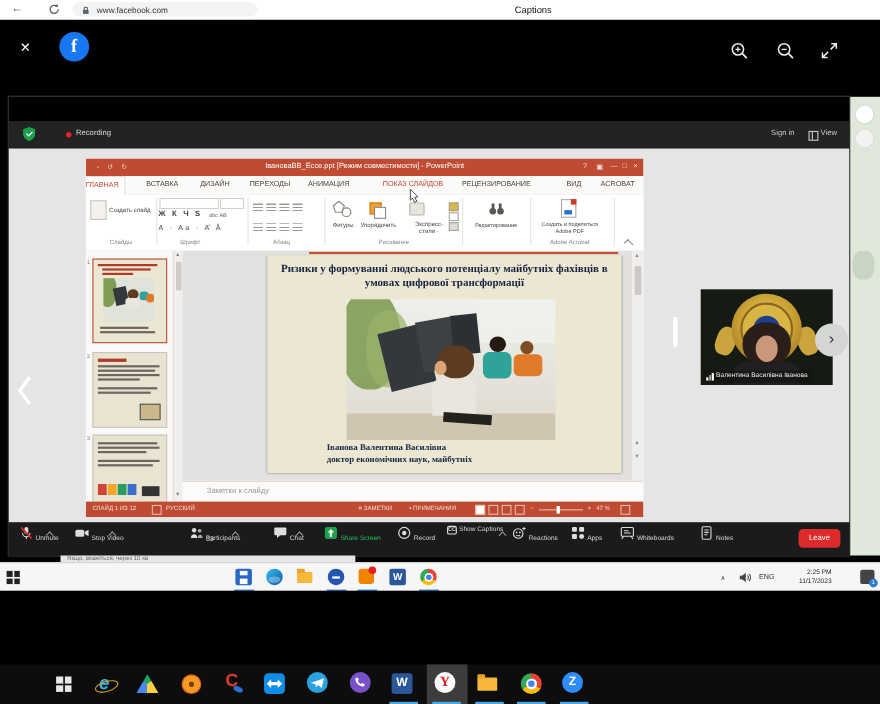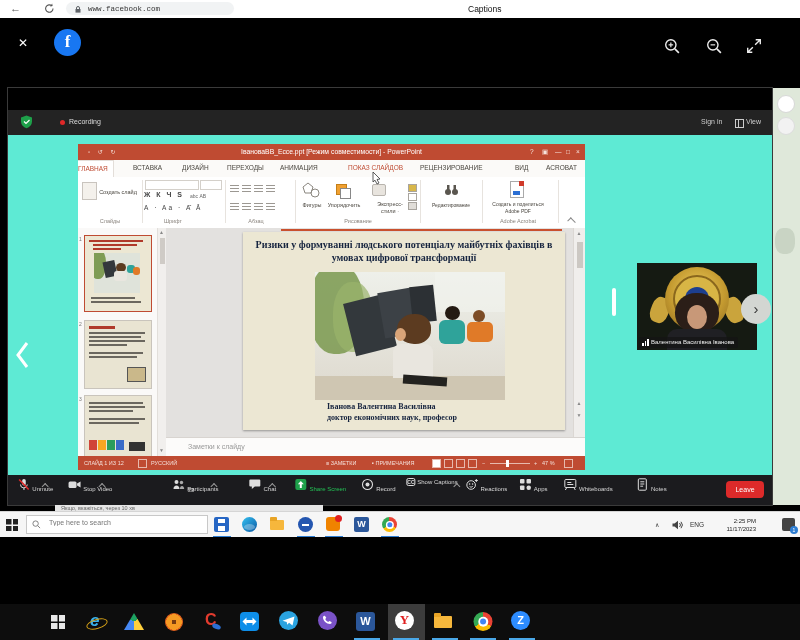--- a/index.html
+++ b/index.html
@@ -3,21 +3,21 @@
 <meta charset="utf-8">
 <style>
   html,body{margin:0;padding:0;background:#222;}
   #screen{position:relative;width:800px;height:640px;background:#000;overflow:hidden;
           font-family:"Liberation Sans",sans-serif;-webkit-font-smoothing:antialiased;}
   .abs{position:absolute;}
   
   .bbar{left:0;top:0;width:800px;height:18px;background:#fff;border-bottom:1px solid #e4e4e4;color:#444;}
   .bback{left:10px;top:2px;font-size:11px;color:#555;}
   .bpill{left:66px;top:2px;width:168px;height:13px;background:#f1f3f4;border-radius:7px;}
-  .burl{left:88px;top:4px;font-size:7.5px;color:#333;font-family:Liberation Mono, monospace;}
+  .burl{left:88px;top:4px;font-size:7.5px;color:#333;}
   .btitle{left:468px;top:4px;font-size:8.5px;color:#111;}
   
   .fbtop{left:0;top:18px;width:800px;height:72px;background:#000;}
   .fbx{left:18px;top:18px;font-size:12px;color:#fff;}
   .fbf{left:54px;top:11px;width:27px;height:27px;border-radius:50%;background:#1877F2;color:#fff;
        font-family:"Liberation Serif",serif;font-weight:bold;font-size:17px;text-align:center;line-height:25px;}
   
   .gstrip{left:772px;top:88px;width:28px;height:417px;background:#dfe8da;}
   .gc1{left:5px;top:7px;width:16px;height:16px;border-radius:50%;background:#fff;border:1px solid #d8d8d8;}
   .gc2{left:5px;top:29px;width:16px;height:16px;border-radius:50%;background:#f2f2f2;border:1px solid #ddd;}
@@ -33,21 +33,21 @@
          font-size:6.5px;color:#fff;}
   .zctl{top:5px;font-size:9px;color:#555;}
   .ztb{left:0;top:22px;width:764px;height:25px;background:#232323;color:#ddd;}
   .recdot{left:52px;top:10px;width:5px;height:5px;border-radius:50%;background:#e02828;}
   .rectxt{left:61px;top:8px;font-size:7px;color:#ddd;}
   .zsign{left:693px;top:8px;font-size:7px;color:#ccc;}
   .zview{left:738px;top:8px;font-size:7px;color:#ccc;}
   .zviewic{left:727px;top:9px;width:7px;height:7px;border:1px solid #ccc;}
   .zviewic:before{content:"";position:absolute;left:1.5px;top:0;width:1.5px;height:7px;background:#ccc;}
   
-  .share{left:0;top:47px;width:764px;height:340px;background:#5eead4;overflow:hidden;}
+  .share{left:0;top:47px;width:764px;height:340px;background:#e5e5e5;overflow:hidden;}
   .prevar{left:6px;top:206px;}
   .nextc{left:733px;top:159px;width:30px;height:30px;border-radius:50%;background:#d3d6d2;
          text-align:center;line-height:29px;font-size:15px;color:#333;}
   .vsep{left:604px;top:153px;width:4px;height:28px;border-radius:2px;background:#fff;}
   
   .ppt{left:70px;top:9px;width:507px;height:326px;background:#fff;overflow:hidden;font-family:"Liberation Sans",sans-serif;}
   .pttl{left:0;top:0;width:507px;height:16px;background:#BF4B32;color:#fff;}
   .pqat{left:10px;top:4px;font-size:6px;color:#f2d9d2;letter-spacing:3px;}
   .pname{left:0;top:4px;width:507px;text-align:center;font-size:6.8px;color:#fff;}
   .pctl{top:4px;font-size:6.5px;color:#f6e3dd;}
@@ -83,21 +83,21 @@
   .tscroll{left:79px;top:0;width:9px;height:228px;background:#f1efed;border-left:1px solid #e2dfdb;}
   .tsthumb{left:1.5px;top:10px;width:5px;height:26px;background:#cfcbc6;}
   .tarr{left:1px;font-size:5px;color:#888;}
   
   .pcanvas{left:88px;top:84px;width:419px;height:209px;background:#e3e1df;}
   .oline{left:115px;top:1px;width:281px;height:2px;background:#c9502e;}
   .slide{left:77px;top:4px;width:322px;height:198px;background:#ece7d3;box-shadow:0 1px 2px rgba(0,0,0,.35);}
   .stitle{left:8px;top:6px;width:306px;text-align:center;font-family:"Liberation Serif",serif;
           font-weight:bold;font-size:10px;line-height:1.3;color:#16243f;}
   .photo{left:72px;top:40px;width:190px;height:128px;background:linear-gradient(#eef0ea,#ddd8cd);overflow:hidden;}
-  .scred{left:84px;top:170px;font-family:"Liberation Serif",serif;font-weight:bold;font-size:8px;line-height:1.35;color:#16243f;}
+  .scred{left:54px;top:170px;font-family:"Liberation Serif",serif;font-weight:bold;font-size:8px;line-height:1.35;color:#16243f;}
   .cscroll{left:407px;top:0;width:12px;height:209px;background:#f0eeec;border-left:1px solid #dbd7d3;}
   .csthumb{left:3px;top:14px;width:6px;height:26px;background:#ccc8c3;}
   
   .pnotes{left:88px;top:293px;width:419px;height:19px;background:#fcfbfa;border-top:1px solid #d8d4d0;}
   .pnotes div{left:22px;top:5px;font-size:7px;color:#999;}
   .pstat{left:0;top:312px;width:507px;height:14px;background:#BF4B32;color:#f3ded8;font-size:5.5px;}
   .sico{top:3px;width:7px;height:7px;border:1px solid #e7b9ad;}
   .strack{left:412px;top:7px;width:40px;height:1px;background:#e7b9ad;}
   .sthumb{left:428px;top:4px;width:3px;height:7px;background:#fff;}
   
@@ -381,21 +381,21 @@
               <div class="abs" style="left:124px;top:48px;width:26px;height:24px;border-radius:6px;background:#2fa39a"></div>
               <div class="abs" style="left:158px;top:38px;width:12px;height:12px;border-radius:50%;background:#7c4c26"></div>
               <div class="abs" style="left:152px;top:50px;width:26px;height:20px;border-radius:5px;background:#e07a28"></div>
               <div class="abs" style="left:82px;top:42px;width:34px;height:30px;border-radius:50% 45% 45% 50%;background:#5c3b20"></div>
               <div class="abs" style="left:80px;top:56px;width:11px;height:13px;border-radius:50%;background:#d9a478"></div>
               <div class="abs" style="left:78px;top:72px;width:40px;height:34px;border-radius:8px 8px 0 0;background:#e9e6df"></div>
               <div class="abs" style="left:88px;top:104px;width:44px;height:9px;background:#23221f;transform:rotate(4deg)"></div>
             </div>
             <div class="abs scred">
               <div>Іванова Валентина Василівна</div>
-              <div>доктор економічних наук, професор</div>
+              <div>доктор економічних наук, майбутніх</div>
             </div>
           </div>
           <div class="abs cscroll">
             <span class="abs tarr" style="left:2.5px;top:2px">▲</span>
             <div class="abs csthumb"></div>
             <span class="abs tarr" style="left:2.5px;top:172px">▲</span>
             <span class="abs tarr" style="left:2.5px;top:184px">▼</span>
           </div>
         </div>
 
@@ -543,27 +543,20 @@
       <div class="abs leave">Leave</div>
     </div>
   </div>
 
   <div class="abs lover">Якщо, вкажіться, через 10 хв</div>
 
   <div class="abs wtb">
     <div class="abs" style="left:6px;top:7px">
         <div class="wgrid"></div>
       </div>
-    <div class="abs wsearch">
-      <svg class="abs" style="left:5px;top:4px" width="9" height="9" viewBox="0 0 10 10">
-          <circle cx="4" cy="4" r="3" stroke="#777" fill="none"></circle>
-          <line x1="6.2" y1="6.2" x2="9" y2="9" stroke="#777"></line>
-        </svg>
-      <input placeholder="Type here to search" style="">
-    </div>
     <div class="abs tic" style="left:214px">
         <div class="abs" style="width:15px;height:15px;border-radius:2px;background:#2666c4"></div>
         <div class="abs" style="left:4px;top:2px;width:7px;height:4px;background:#fff"></div>
         <div class="abs" style="left:4px;top:9px;width:7px;height:5px;background:#fff"></div>
       </div>
     <div class="abs tic circ" style="left:242px;background:linear-gradient(135deg,#35c1f1,#0c59a4)">
         <div class="abs" style="left:2px;top:7px;width:11px;height:6px;border-radius:50%;background:rgba(255,255,255,.3)"></div>
       </div>
     <div class="abs tic" style="left:270px">
         <div class="abs folder" style="width:14px;height:10px;margin-top:3px"></div>

